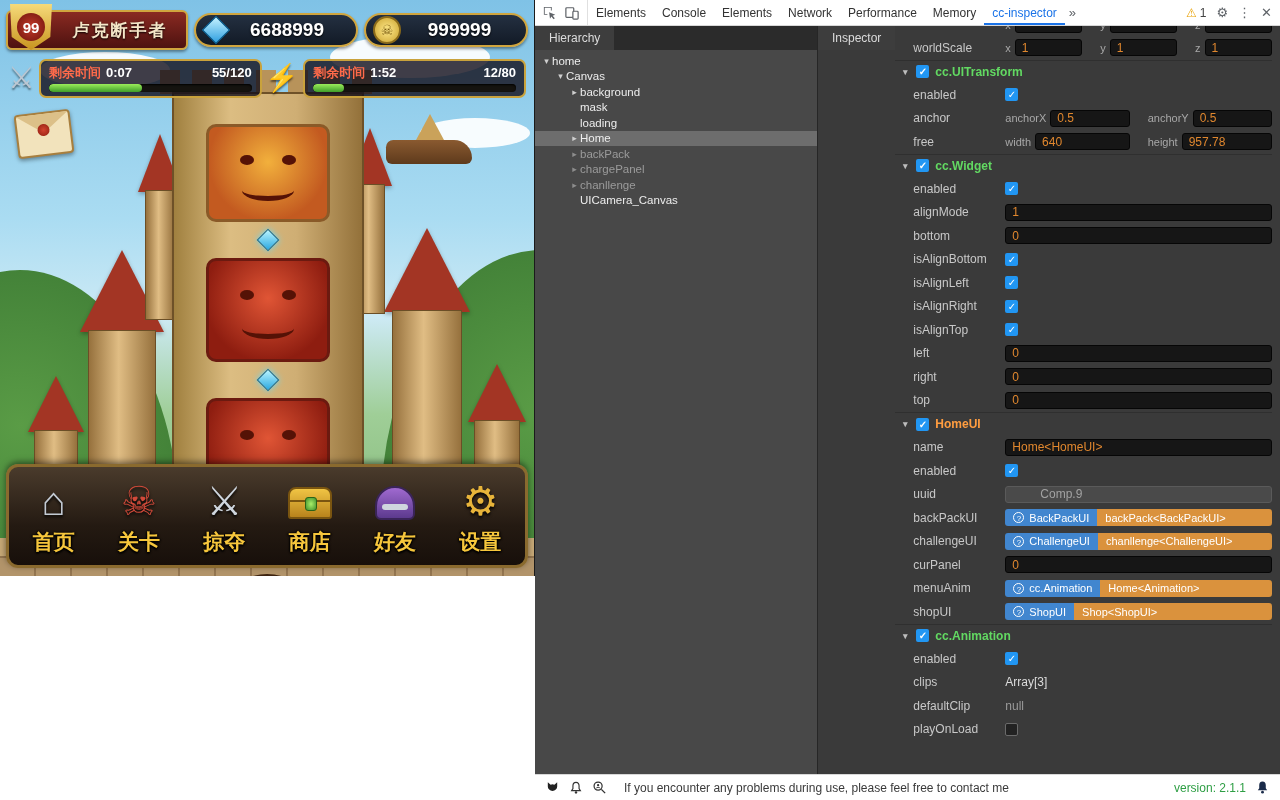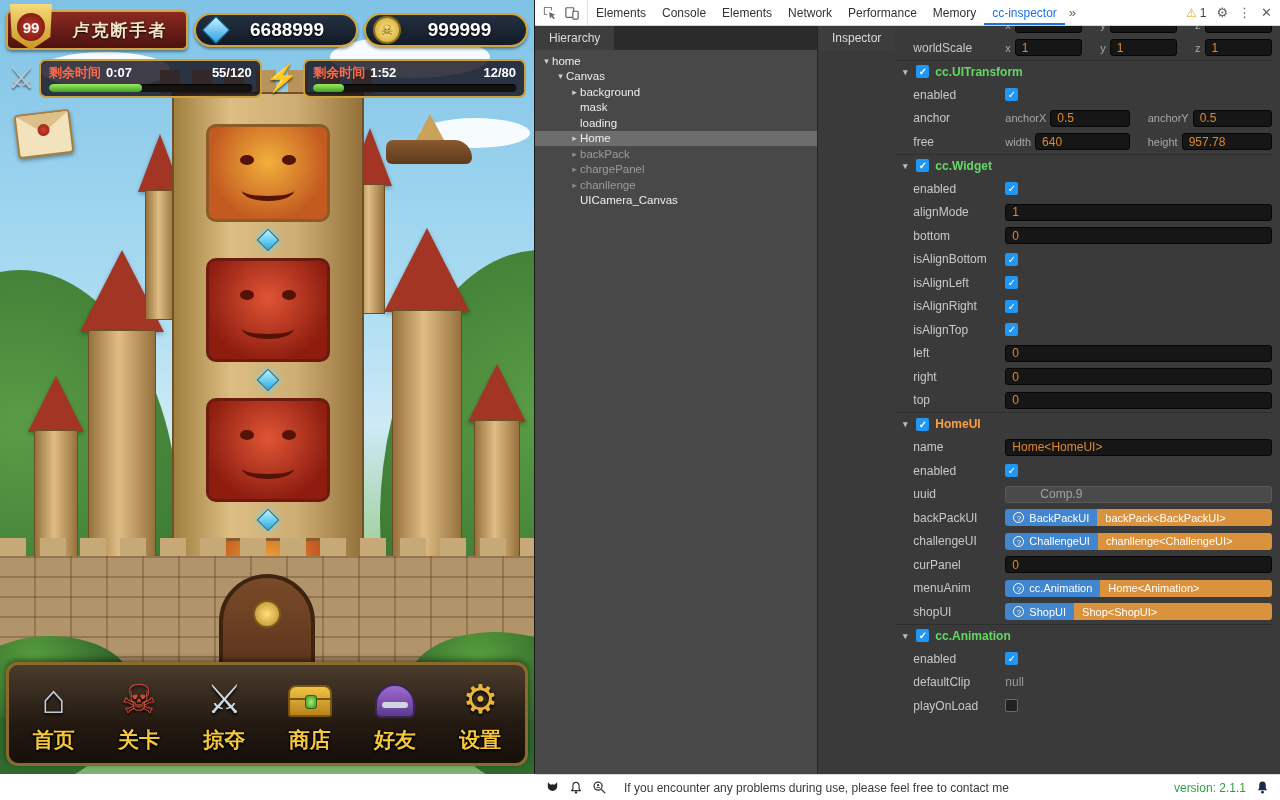--- a/index.html
+++ b/index.html
@@ -1,20 +1,20 @@
 <!DOCTYPE html>
 <html><head>
 <meta charset="utf-8">
 <style>
   * { margin:0; padding:0; box-sizing:border-box; }
   html,body { width:1280px; height:800px; overflow:hidden; font-family:"Liberation Sans",sans-serif; }
   .screen { display:flex; width:1280px; height:800px; }
 
   
-  .game { position:relative; width:535px; height:774px; overflow:hidden; border-right:1px solid #1b1b1b;
+  .game { position:relative; width:535px; height:576px; overflow:hidden; border-right:1px solid #1b1b1b;
           background:linear-gradient(#7fc2e6 0%, #aadcf2 38%, #cdeaf5 55%, #9fce97 72%, #7db370 100%); }
   .cloud { position:absolute; background:rgba(255,255,255,.92); border-radius:50%; }
   .hill { position:absolute; border-radius:50%; background:radial-gradient(circle at 50% 30%, #5a9c46, #2f6b2c 75%); }
   .airship { position:absolute; width:86px; height:24px; background:linear-gradient(#8a5a30,#5e3a1c); border-radius:12px 30px 10px 10px; }
   .airship:before { content:""; position:absolute; left:30px; top:-26px; border-left:14px solid transparent; border-right:14px solid transparent; border-bottom:26px solid #caa25a; }
   .turret { position:absolute; background:linear-gradient(90deg,#96713d,#e0bd84 45%,#96713d); border:1px solid #6b4e26; }
   .cone { position:absolute; width:0; height:0; border-left-style:solid; border-right-style:solid; border-left-color:transparent; border-right-color:transparent; border-bottom-style:solid; border-bottom-color:#a33524; filter:drop-shadow(0 2px 2px rgba(0,0,0,.3)); }
   .main-tower { position:absolute; left:172px; top:92px; width:192px; height:530px; background:linear-gradient(90deg,#a0803f,#dcbd82 30%,#cfae74 65%,#93713a); border:2px solid #6e5128; }
   .tower-cap { position:absolute; left:160px; top:70px; width:216px; height:24px; background:repeating-linear-gradient(90deg,#b8935a 0 20px, rgba(0,0,0,0) 20px 32px); }
   .face { position:absolute; left:50%; transform:translateX(-50%); width:124px; border-radius:10px; }
@@ -553,20 +553,26 @@
             </div>
             <div class="comp-header">
               <span class="comp-arrow">▾</span>
               <div class="cb">✓</div>
               <span class="comp-name" style="color: rgb(98, 217, 98);">cc.Animation</span>
             </div>
             <div class="prop-row">
               <div class="prop-label">enabled</div>
               <div class="prop-value">
                 <div class="cb">✓</div>
+              </div>
+            </div>
+            <div class="prop-row">
+              <div class="prop-label">clips</div>
+              <div class="prop-value">
+                <span class="plain-val">Array[3]</span>
               </div>
             </div>
             <div class="prop-row">
               <div class="prop-label">defaultClip</div>
               <div class="prop-value">
                 <span class="plain-val muted-text">null</span>
               </div>
             </div>
             <div class="prop-row">
               <div class="prop-label">playOnLoad</div>

